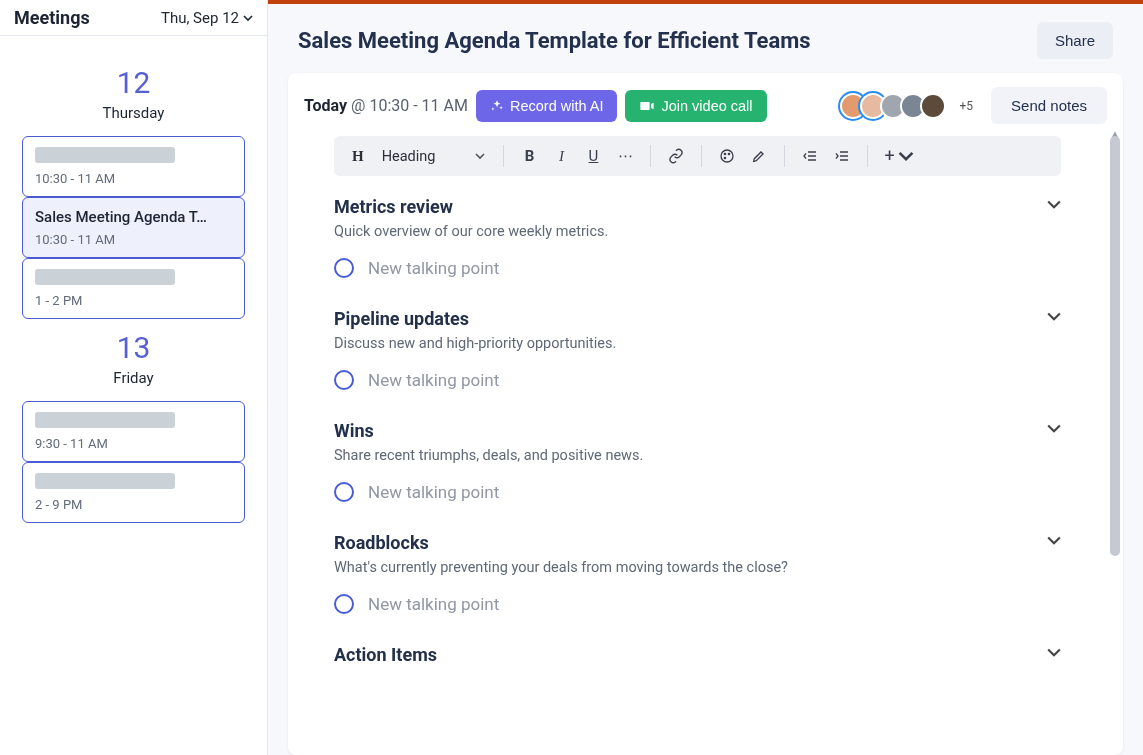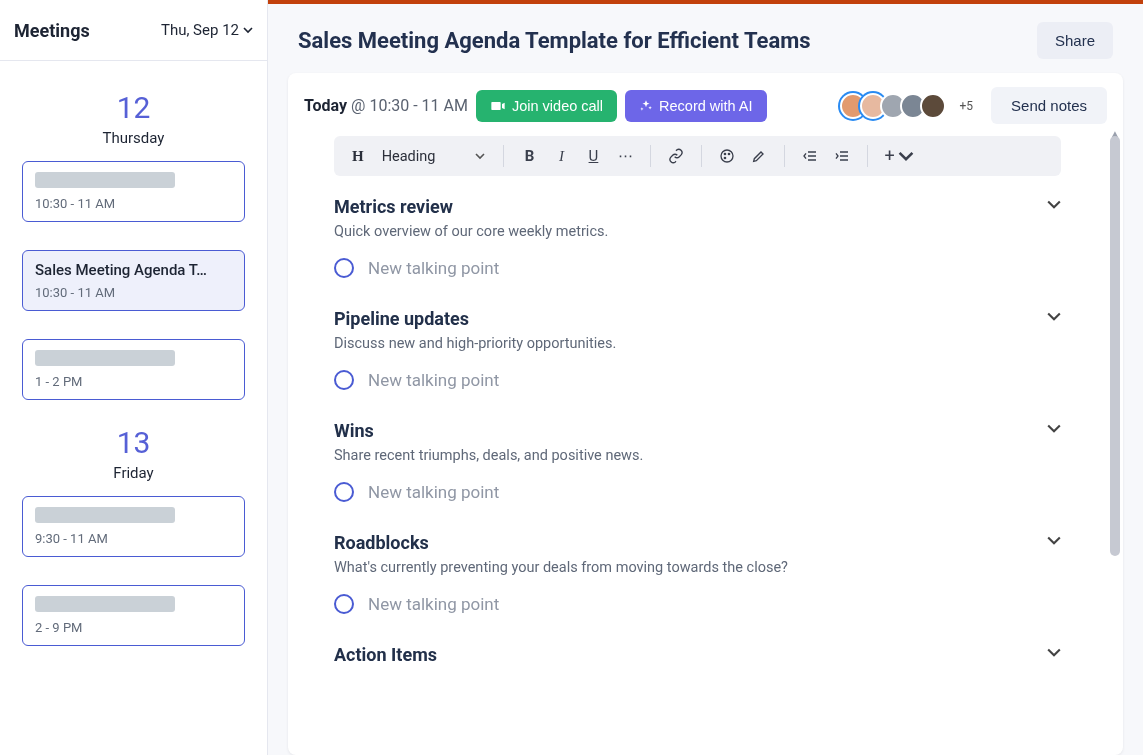--- a/index.html
+++ b/index.html
@@ -20,34 +20,34 @@
     border-right:1px solid #e5e7ef;
     display:flex;
     flex-direction:column;
   }
   .sidebar-header {
     display:flex;
     align-items:center;
     justify-content:space-between;
     padding:10px 14px;
     border-bottom:1px solid #e5e7ef;
-    height:61px;
+    height:36px;
   }
   .sidebar-title { font-weight:700; font-size:18px; color:#1d2433;}
   .date-picker { font-size:15px; color:#1d2433; display:flex; align-items:center; gap:4px; cursor:pointer;}
   .date-picker svg { width:10px; height:10px; }
   .sidebar-body { overflow-y:auto; padding:18px 22px 40px; }
   .day-header { text-align:center; margin-top:14px; margin-bottom:14px;}
   .day-number { font-size:30px; color:#5660d6; font-weight:400; line-height:1;}
   .day-name { font-size:15px; color:#1d2433; margin-top:6px;}
   .event-card {
     border:1px solid #4a5bd3;
     border-radius:6px;
     padding:10px 12px 10px 12px;
-    margin-bottom:28px;
+    margin-bottom:0;
     background:#ffffff;
     cursor:pointer;
   }
   .event-card.selected {
     background:#eef0fb;
     border-color:#4a5bd3;
   }
   .event-card .placeholder {
     display:block;
     width:140px;
@@ -258,31 +258,31 @@
     <div class="doc-title">Sales Meeting Agenda Template for Efficient Teams</div>
     <button class="share-btn">Share</button>
   </div>
 
   <div class="doc-card">
     <div class="doc-card-top">
       <div class="time-label">
         <span class="bold">Today</span>
         <span class="thin">@ 10:30 - 11 AM</span>
       </div>
+      <button class="btn btn-purple">
+        <svg viewBox="0 0 24 24" width="14" height="14" fill="#fff">
+            <path d="M12 2l1.8 4.6L18 8l-4.2 1.4L12 14l-1.8-4.6L6 8l4.2-1.4L12 2zm7 10l.9 2.3L22 15l-2.1.7L19 18l-.9-2.3L16 15l2.1-.7L19 12zM5 14l.9 2.3L8 17l-2.1.7L5 20l-.9-2.3L2 17l2.1-.7L5 14z"></path>
+          </svg>
+        <span>Record with AI</span>
+      </button>
       <button class="btn btn-green">
         <svg viewBox="0 0 24 24" width="16" height="16" fill="#fff">
             <path d="M3 6h12a1 1 0 0 1 1 1v10a1 1 0 0 1-1 1H3a1 1 0 0 1-1-1V7a1 1 0 0 1 1-1zm15 3l4-2v10l-4-2V9z"></path>
           </svg>
         <span>Join video call</span>
-      </button>
-      <button class="btn btn-purple">
-        <svg viewBox="0 0 24 24" width="14" height="14" fill="#fff">
-            <path d="M12 2l1.8 4.6L18 8l-4.2 1.4L12 14l-1.8-4.6L6 8l4.2-1.4L12 2zm7 10l.9 2.3L22 15l-2.1.7L19 18l-.9-2.3L16 15l2.1-.7L19 12zM5 14l.9 2.3L8 17l-2.1.7L5 20l-.9-2.3L2 17l2.1-.7L5 14z"></path>
-          </svg>
-        <span>Record with AI</span>
       </button>
       <div class="spacer"></div>
       <div class="avatars" id="avatars">
           <div class="avatar ring-blue" style="background: rgb(226, 154, 110);"></div>
           <div class="avatar ring-blue" style="background: rgb(231, 185, 160);"></div>
           <div class="avatar" style="background: rgb(159, 166, 176);"></div>
           <div class="avatar" style="background: rgb(123, 134, 148);"></div>
           <div class="avatar" style="background: rgb(92, 74, 58);"></div>
         </div>
       <span class="more-count">+5</span>

